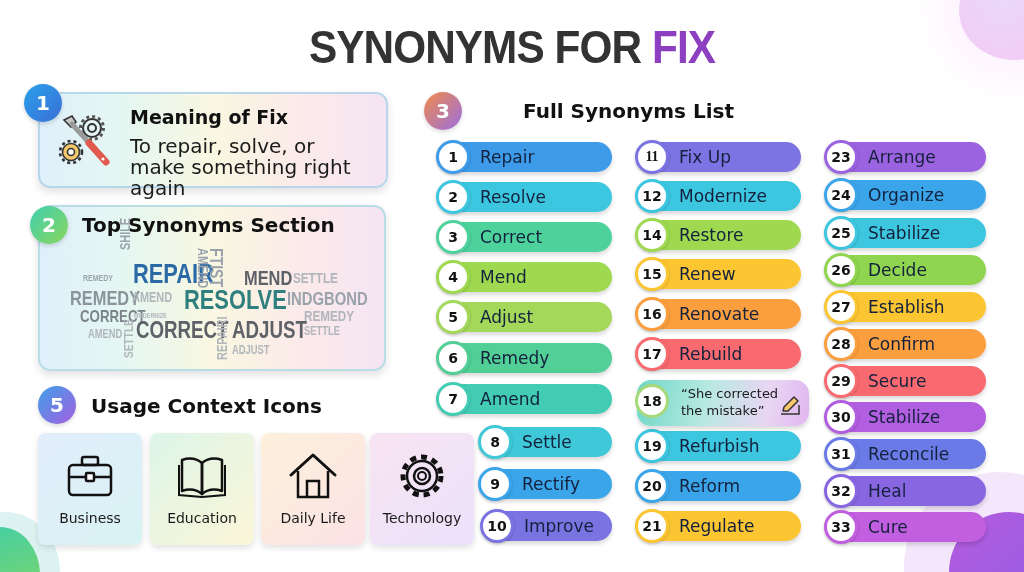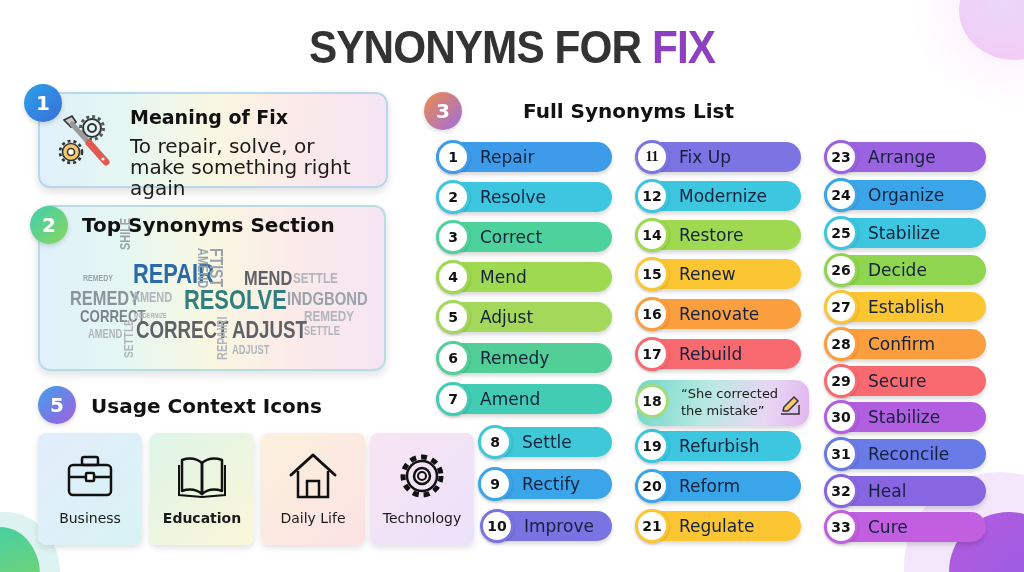--- a/index.html
+++ b/index.html
@@ -114,21 +114,21 @@
 
 <div class="ctx" style="left: 38px; background: linear-gradient(135deg, rgb(226, 237, 251), rgb(216, 243, 244));">
   <svg class="ic" viewBox="0 0 52 50">
     <rect x="5" y="14" width="42" height="30" rx="4" fill="none" stroke="#111" stroke-width="2.5"></rect>
     <rect x="18" y="6" width="16" height="8" rx="2" fill="none" stroke="#111" stroke-width="2.5"></rect>
     <path d="M5 26 L47 26" stroke="#111" stroke-width="2.5"></path>
     <rect x="22" y="22" width="8" height="8" rx="1" fill="#fff" stroke="#111" stroke-width="2.5"></rect>
   </svg>
   <div class="lbl">Business</div>
 </div>
-<div class="ctx" style="left: 150px; background: linear-gradient(135deg, rgb(221, 245, 232), rgb(251, 246, 216)); font-weight: bold;">
+<div class="ctx" style="left: 150px; background: linear-gradient(135deg, rgb(221, 245, 232), rgb(251, 246, 216));">
   <svg class="ic" viewBox="0 0 52 50">
     <path d="M26 12 C20 7 12 7 6 9 L6 40 C12 38 20 38 26 43 Z" fill="none" stroke="#111" stroke-width="2.5" stroke-linejoin="round"></path>
     <path d="M26 12 C32 7 40 7 46 9 L46 40 C40 38 32 38 26 43 Z" fill="none" stroke="#111" stroke-width="2.5" stroke-linejoin="round"></path>
     <path d="M3 14 L3 44 L26 46 L49 44 L49 14" fill="none" stroke="#111" stroke-width="2"></path>
   </svg>
   <div class="lbl">Education</div>
 </div>
 <div class="ctx" style="left: 261px; background: linear-gradient(135deg, rgb(252, 241, 220), rgb(251, 226, 228));">
   <svg class="ic" viewBox="0 0 52 50">
     <path d="M4 24 L26 4 L48 24" fill="none" stroke="#111" stroke-width="3" stroke-linejoin="round" stroke-linecap="round"></path>

